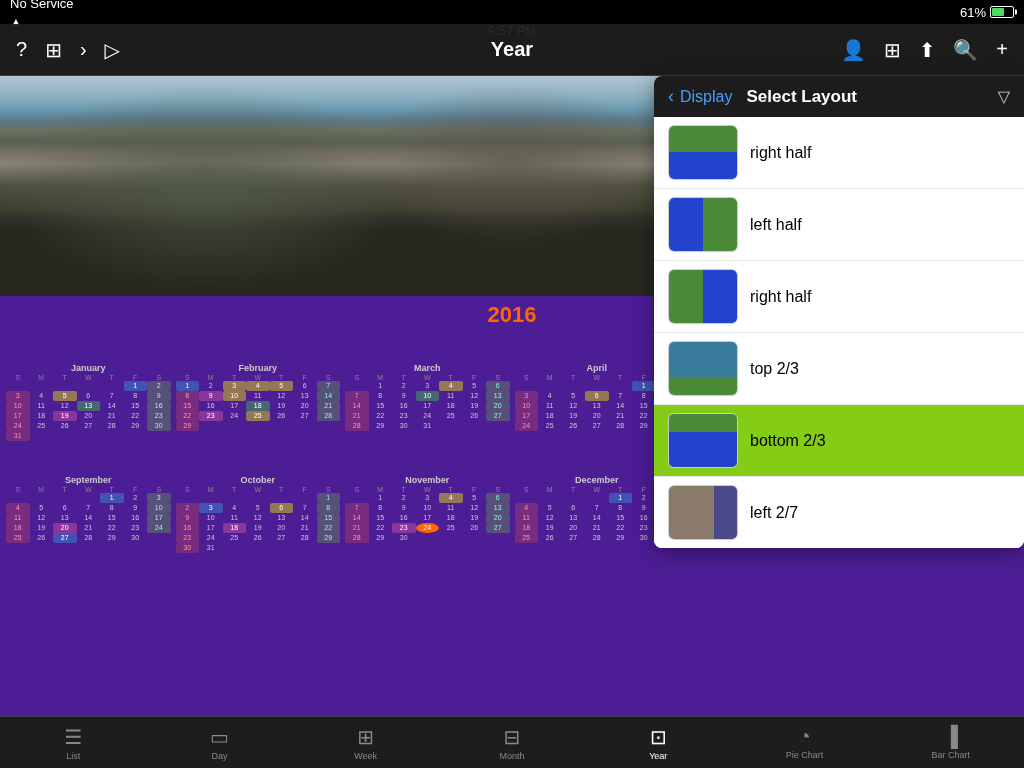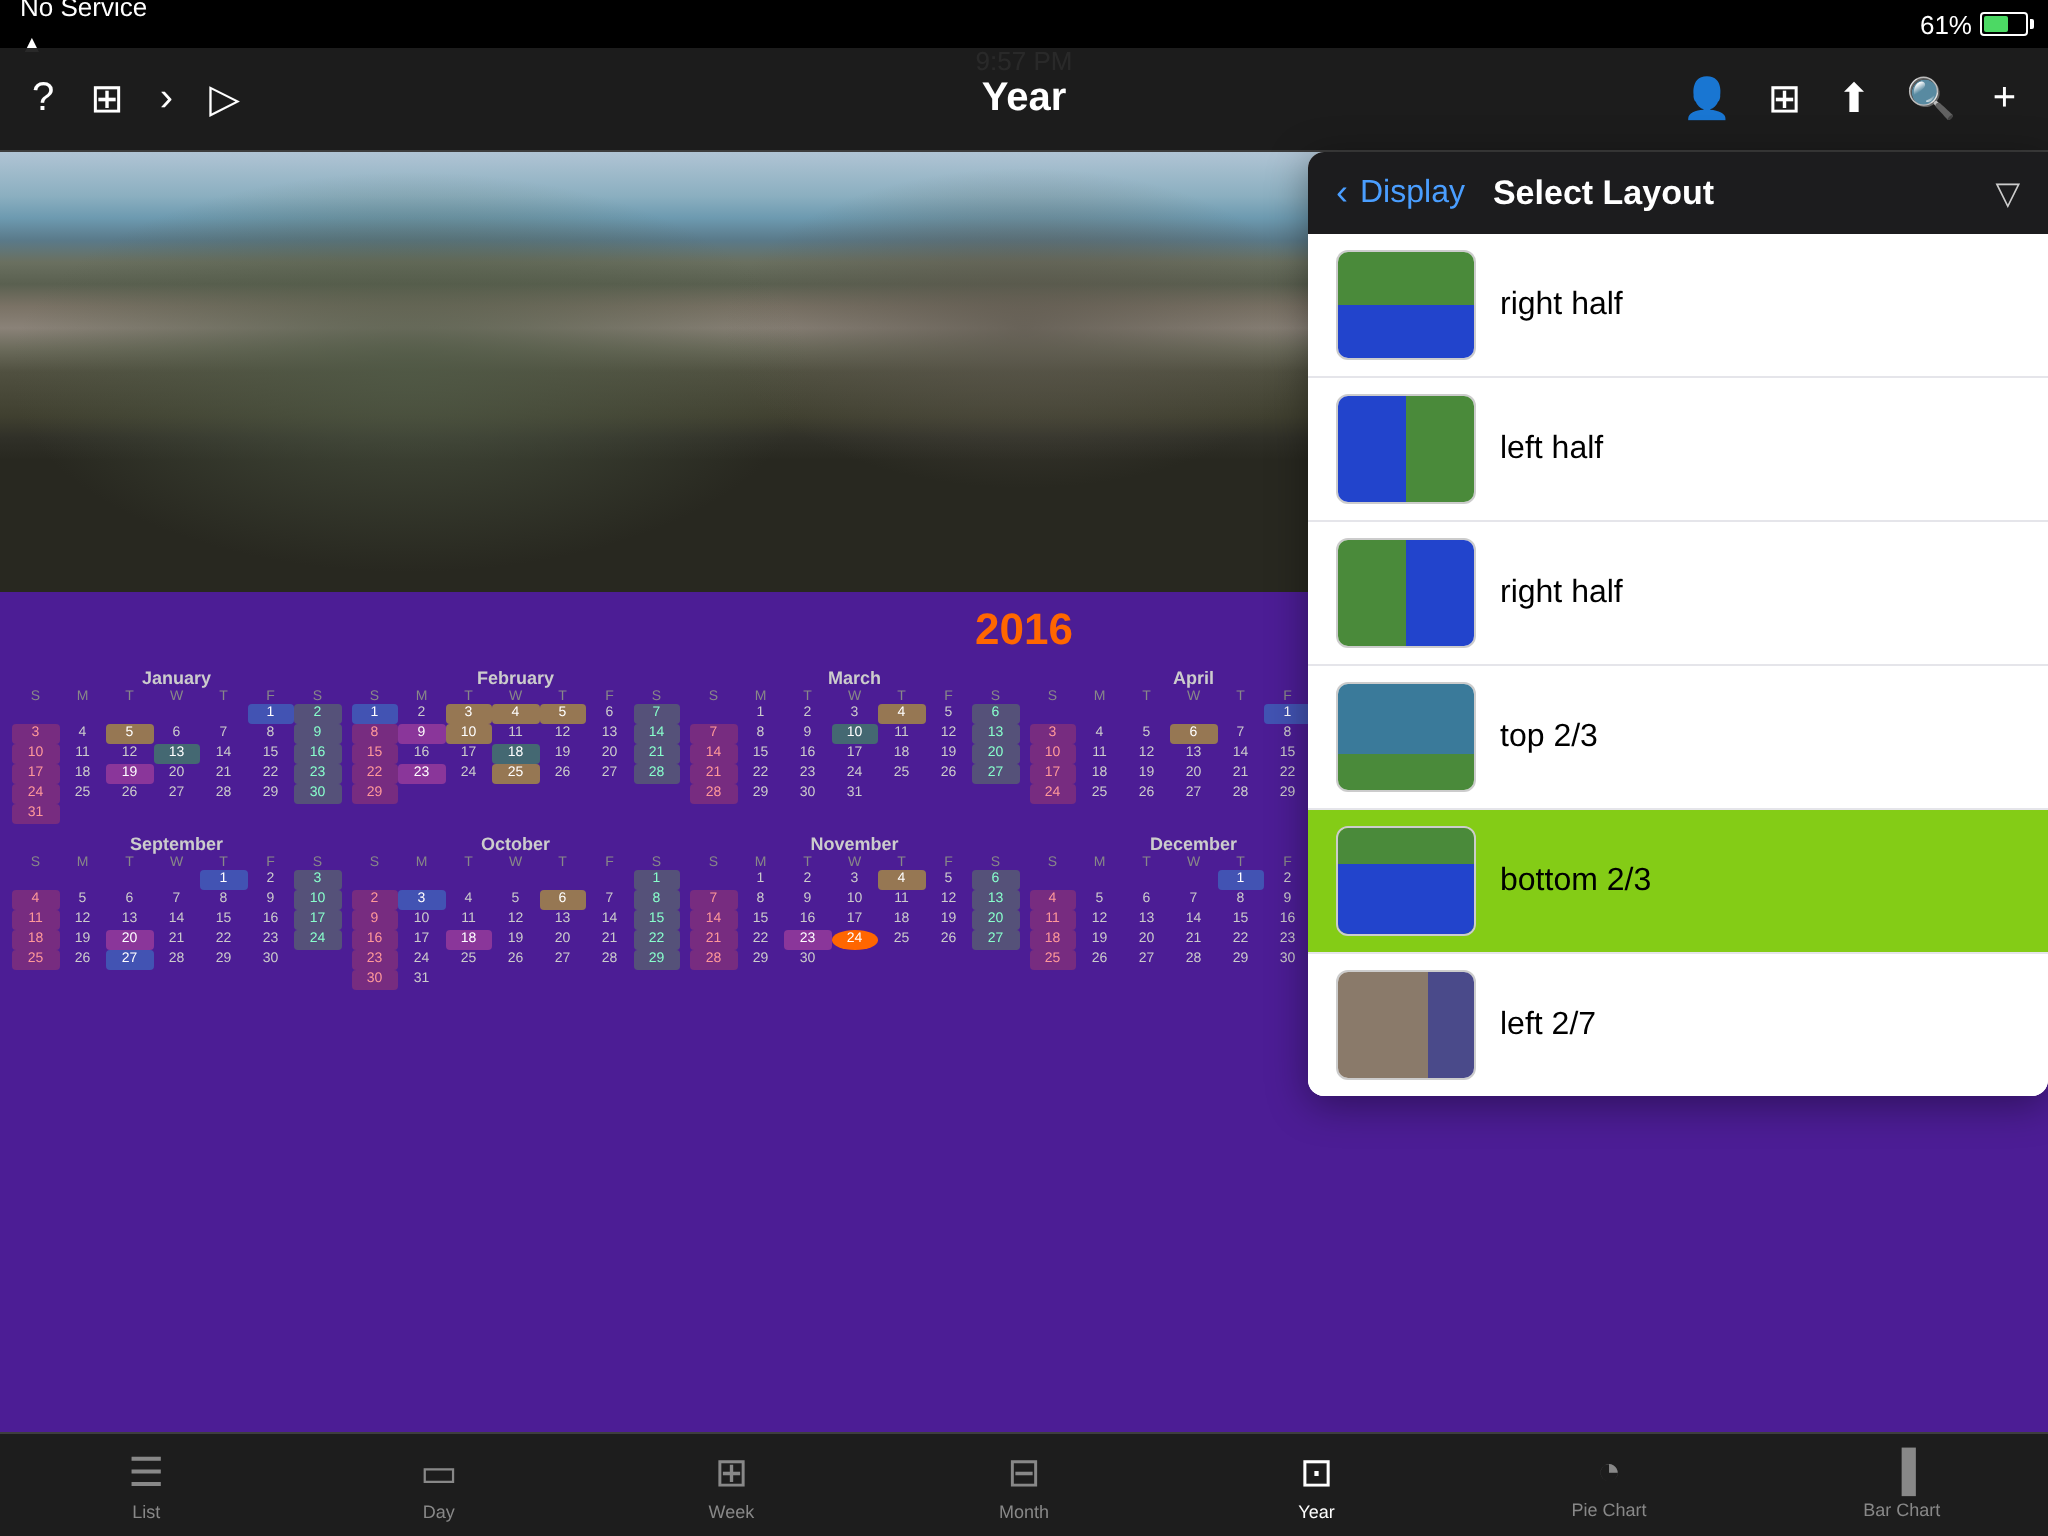--- a/index.html
+++ b/index.html
@@ -61,21 +61,21 @@
       overflow: hidden;
     }
     .year-header {
       text-align: center; color: #ff6600; font-size: 22px; font-weight: bold;
       padding: 6px 0 4px;
     }
     .calendar-grid {
       display: grid; grid-template-columns: repeat(6, 1fr);
       gap: 1px; padding: 0 4px;
     }
-    .month-cal { padding: 2px; }
+    .month-cal { padding: 2px; margin-top: 29px; }
     .month-name { color: #ccc; text-align: center; font-size: 9px; font-weight: 600; margin-bottom: 1px; }
     .cal-grid { display: grid; grid-template-columns: repeat(7, 1fr); gap: 0; }
     .cal-day-header { color: #888; font-size: 7px; text-align: center; }
     .cal-day {
       font-size: 7px; text-align: center; color: #ccc; padding: 0 1px;
       min-height: 10px; line-height: 10px; border-radius: 2px;
     }
     .cal-day.sat { background: rgba(100,160,80,0.4); color: #8fc; }
     .cal-day.sun { background: rgba(220,80,80,0.3); color: #f99; }
     .cal-day.highlight-blue { background: rgba(60,120,200,0.6); color: #fff; }

